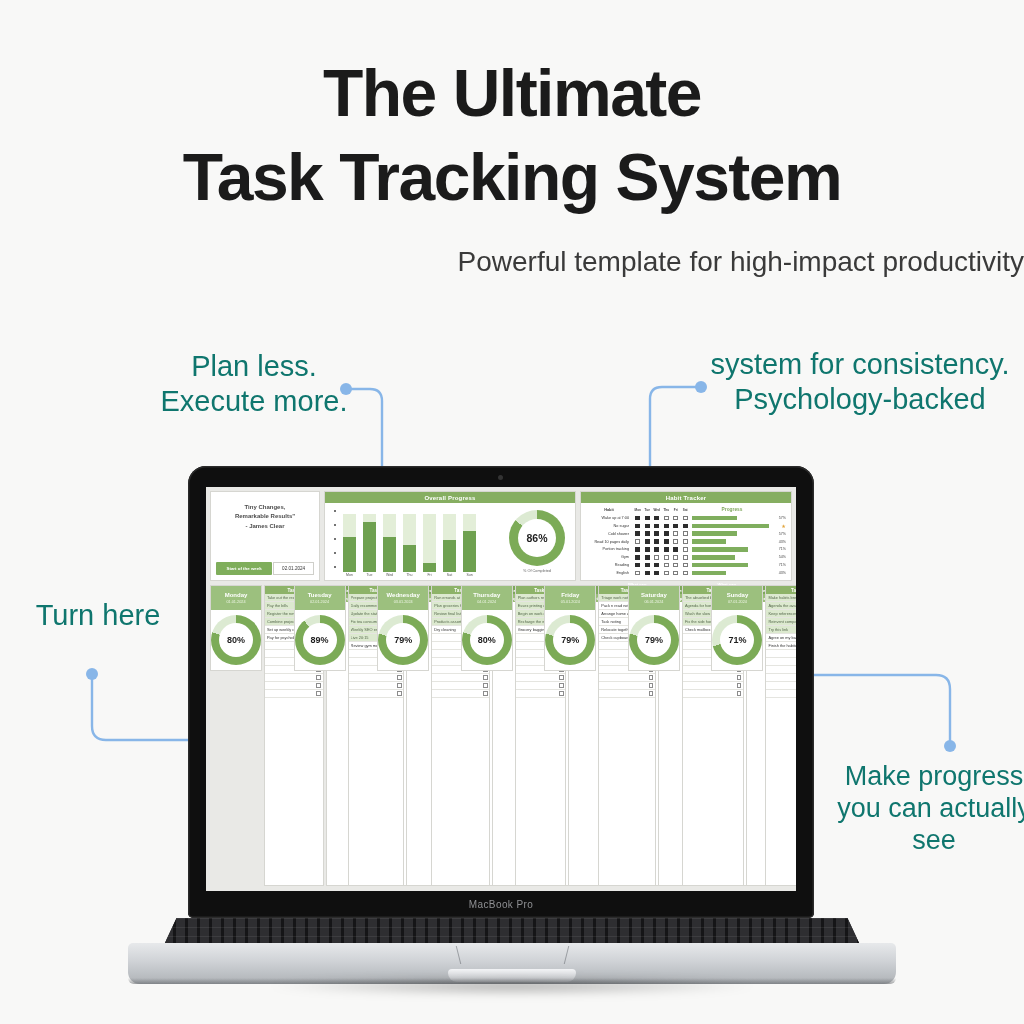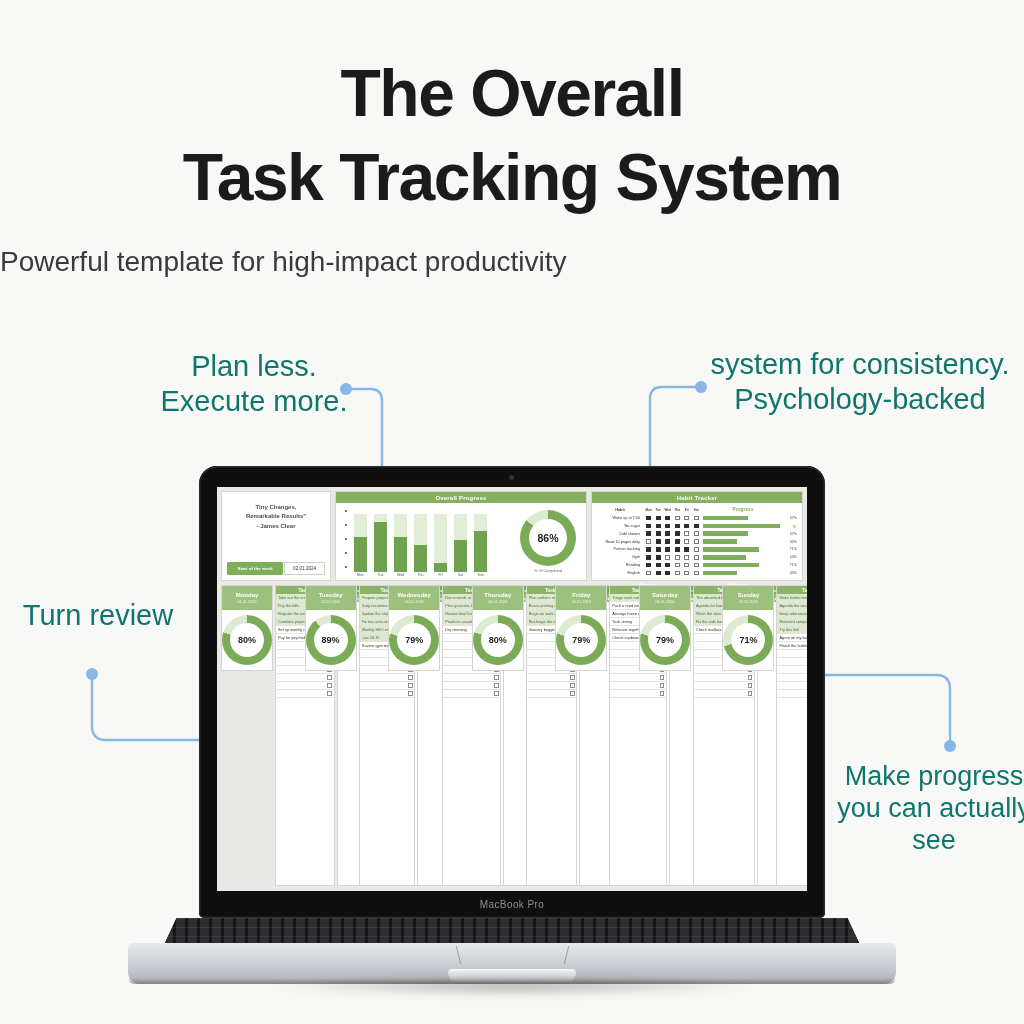--- a/index.html
+++ b/index.html
@@ -4,32 +4,32 @@
 <style>
   * { margin:0; padding:0; box-sizing:border-box; }
   html,body { background:#fff; }
   .page {
     position:relative; width:1024px; height:1024px; overflow:hidden;
     background:#f8f8f7; font-family:"Liberation Sans", sans-serif;
   }
   
   .title { position:absolute; left:0; top:52px; width:100%; text-align:center;
     font-size:66px; font-weight:700; color:#1b1b1b; line-height:1.27; letter-spacing:-1.5px; }
-  .subtitle { position:absolute; left:0; top:246px; width:100%; text-align:left;
+  .subtitle { position:absolute; left:0; top:246px; width:100%; text-align:right;
     font-size:28px; font-weight:400; color:#3a3a3a; }
   
   .callout { position:absolute; text-align:center; font-size:29px; color:#0f766e; line-height:1.2; }
   #co-tl { left:118px; top:349px; width:272px; }
   #co-tr { left:703px; top:347px; width:314px; }
   #co-ml { left:6px;  top:598px; width:184px; }
   #co-mr { left:834px; top:761px; width:200px; font-size:27px; line-height:1.18; }
   
   .connectors { position:absolute; left:0; top:0; width:1024px; height:1024px; pointer-events:none; }
   
-  .screen { position:absolute; left:199px; top:466px; width:626px; height:452px;
+  .screen { position:absolute; left:188px; top:466px; width:626px; height:452px;
     background:#0f0f0f; border-radius:18px 18px 5px 5px; box-shadow:inset 0 0 0 1.5px #2b2b2b; }
   .camera { position:absolute; left:50%; top:9px; width:5px; height:5px; margin-left:-3px;
     border-radius:50%; background:#333; }
   .brand { position:absolute; left:0; right:0; bottom:8px; text-align:center;
     font-size:10px; color:#8f9093; letter-spacing:.4px; }
   .base { position:absolute; left:128px; top:918px; width:768px; height:66px; }
   .keyboard { position:absolute; left:36px; right:36px; top:0; height:27px;
     clip-path:polygon(1.8% 0, 98.2% 0, 100% 100%, 0 100%);
     background:
       linear-gradient(rgba(255,255,255,.07) 1px, transparent 1px),
@@ -124,35 +124,35 @@
   .note-num { width:4.5px; font-size:3.3px; color:#777; flex:none; }
   .note-text { flex:1; font-size:3.4px; color:#444; white-space:nowrap; overflow:hidden; }
   .thanks-panel { flex:1; }
 </style>
 </head>
 <body>
 
 <div class="page">
 
   <div class="title">
-    <div>The Overall</div>
+    <div>The Ultimate</div>
     <div>Task Tracking System</div>
   </div>
   <div class="subtitle">Powerful template for high-impact productivity</div>
 
   <div class="callout" id="co-tl">
     <div>Plan less.</div>
     <div>Execute more.</div>
   </div>
   <div class="callout" id="co-tr">
     <div>system for consistency.</div>
     <div>Psychology-backed</div>
   </div>
   <div class="callout" id="co-ml">
-    <div>Turn review</div>
+    <div>Turn here</div>
   </div>
   <div class="callout" id="co-mr">
     <div>Make progress</div>
     <div>you can actually</div>
     <div>see</div>
   </div>
 
   <svg class="connectors">
     <g stroke="#88b6e8" stroke-width="2.4" fill="none" stroke-linecap="round">
       <path d="M346,389 L370,389 Q382,389 382,401 L382,501"></path>

